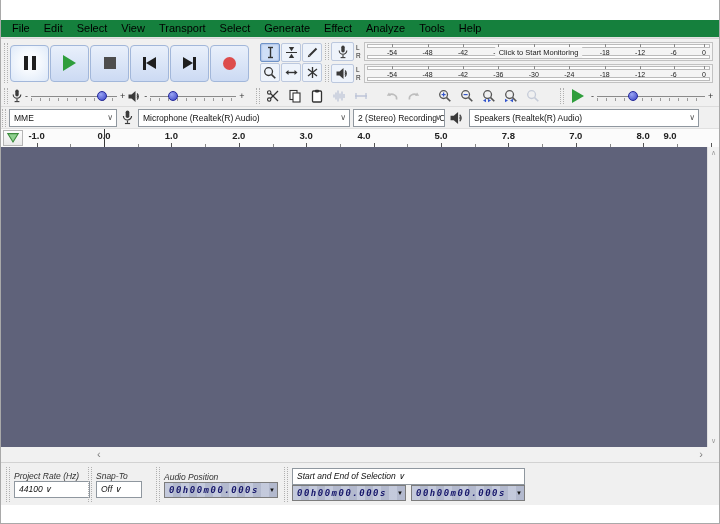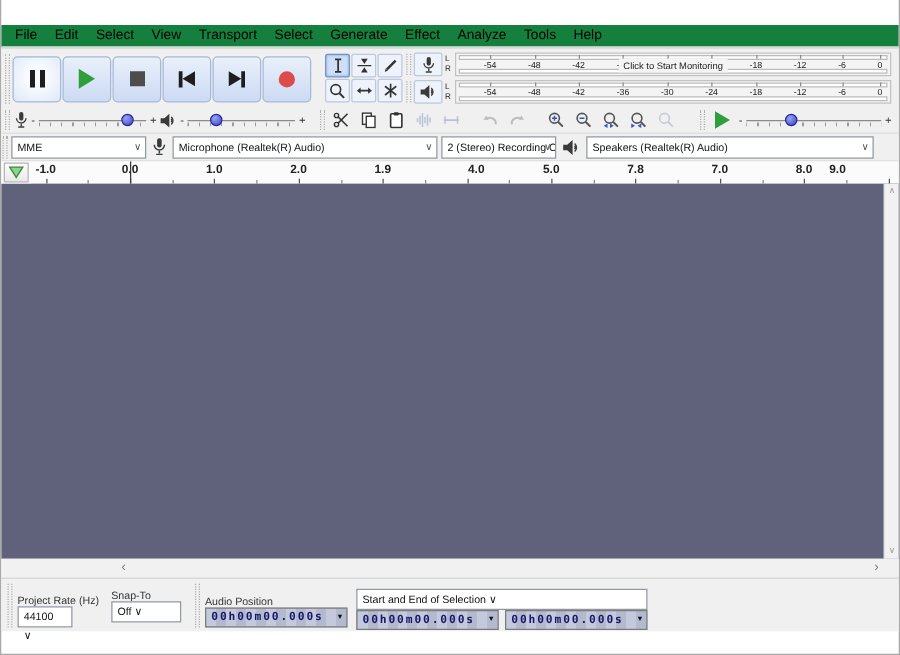--- a/index.html
+++ b/index.html
@@ -81,21 +81,21 @@
   
   .trackarea { position:absolute; top:147px; left:0; width:100%; height:300px; background:#5f627a; }
   .vscroll { position:absolute; top:147px; right:0; width:12px; height:300px; background:#f1f1f1; border-left:1px solid #e0e0e0; display:flex; flex-direction:column; justify-content:space-between; align-items:center; }
   .vs-arrow { font-size:7px; color:#9a9a9a; line-height:12px; }
   .hscroll { position:absolute; top:447px; left:0; width:100%; height:15px; background:#f1f1f1; }
   .hs-arrow { position:absolute; top:0; font-size:11px; color:#7d7d7d; line-height:14px; }
 
   
   .selbar { position:absolute; top:462px; left:0; width:100%; height:43px; background:#f0f0f0; border-top:1px solid #d2d2d2; }
   .selgroup { position:absolute; top:2px; height:39px; display:flex; }
-  .selcol { display:flex; flex-direction:column; justify-content:flex-end; padding:2px 0 2px 2px; }
+  .selcol { display:flex; flex-direction:column; justify-content:center; padding:2px 0 2px 2px;font-style:italic; }
   .sellabel { font-size:8.5px; color:#333; white-space:nowrap; }
   .sel-dd { position:relative; height:17px; border:1px solid #8f979f; background:#fff; font-size:8.5px; color:#111; line-height:15px; padding:0 14px 0 4px; }
   .timefield { position:relative; height:16px; border:1px solid #7c7c7c; background:#bac1d6 repeating-linear-gradient(90deg, rgba(255,255,255,.14) 0 8px, rgba(0,0,0,.04) 8px 16px); display:flex; align-items:center; }
   .tftext { flex:1; font-family:"DejaVu Sans Mono", monospace; font-size:9px; font-weight:bold; color:#17176b; letter-spacing:1.5px; padding-left:4px; white-space:nowrap; overflow:hidden; }
   .tfarrow { width:10px; font-size:6px; color:#111; text-align:center; }
   .tfrow { display:flex; gap:5px; }
 
   
   .statusbar { position:absolute; top:505px; left:0; width:100%; height:19px; background:#f0f0f0; border-top:1px solid #cfcfcf; }
   .status-text { position:absolute; left:8px; top:3px; font-size:9px; color:#222; }
@@ -499,24 +499,24 @@
         <div class="rtick minor" style="left: 45.3px;"></div>
         <div class="rlabel" style="left: 79px;">0.0</div>
         <div class="rtick" style="left: 79px;"></div>
         <div class="rtick minor" style="left: 112.7px;"></div>
         <div class="rlabel" style="left: 146.4px;">1.0</div>
         <div class="rtick" style="left: 146.4px;"></div>
         <div class="rtick minor" style="left: 180.1px;"></div>
         <div class="rlabel" style="left: 213.8px;">2.0</div>
         <div class="rtick" style="left: 213.8px;"></div>
         <div class="rtick minor" style="left: 247.5px;"></div>
-        <div class="rlabel" style="left: 281.2px;">1.9</div>
+        <div class="rlabel" style="left: 281.2px;">3.0</div>
         <div class="rtick" style="left: 281.2px;"></div>
         <div class="rtick minor" style="left: 314.9px;"></div>
-        <div class="rlabel" style="left: 356px;">4.0</div>
+        <div class="rlabel" style="left: 339px;">4.0</div>
         <div class="rtick" style="left: 348.6px;"></div>
         <div class="rtick minor" style="left: 382.3px;"></div>
         <div class="rlabel" style="left: 416px;">5.0</div>
         <div class="rtick" style="left: 416px;"></div>
         <div class="rtick minor" style="left: 449.7px;"></div>
         <div class="rlabel" style="left: 483.4px;">7.8</div>
         <div class="rtick" style="left: 483.4px;"></div>
         <div class="rtick minor" style="left: 517.1px;"></div>
         <div class="rlabel" style="left: 550.8px;">7.0</div>
         <div class="rtick" style="left: 550.8px;"></div>
@@ -540,50 +540,50 @@
   <div class="hscroll">
     <span class="hs-arrow" style="left:96px;">‹</span>
     <span class="hs-arrow" style="right:16px;">›</span>
   </div>
 
   <div class="selbar">
     <div class="selgroup" style="left:4px;">
       <span class="grip"></span>
       <div class="selcol">
         <span class="sellabel">Project Rate (Hz)</span>
-        <div class="sel-dd" style="width:44px;">
+        <div class="sel-dd" style="width:76px;">
           <span>44100</span>
           <span class="chev">∨</span>
         </div>
       </div>
     </div>
 
-    <div class="selgroup" style="left:86px;flex-direction:column;">
+    <div class="selgroup" style="left:86px;">
       <span class="grip"></span>
       <div class="selcol">
         <span class="sellabel">Snap-To</span>
-        <div class="sel-dd" style="width:56px;">
+        <div class="sel-dd" style="width:46px;">
           <span>Off</span>
           <span class="chev">∨</span>
         </div>
       </div>
     </div>
 
     <div class="selgroup" style="left:154px;">
       <span class="grip"></span>
       <div class="selcol">
         <span class="sellabel">Audio Position</span>
         <div class="timefield" style="width:114px;">
           <span class="tftext">00h00m00.000s</span>
           <span class="tfarrow">▼</span>
         </div>
       </div>
     </div>
 
-    <div class="selgroup" style="left:282px;flex-direction:column;">
+    <div class="selgroup" style="left:282px;">
       <span class="grip"></span>
       <div class="selcol">
         <div class="sel-dd" style="width:233px;">
           <span>Start and End of Selection</span>
           <span class="chev">∨</span>
         </div>
         <div class="tfrow">
           <div class="timefield" style="width:114px;">
             <span class="tftext">00h00m00.000s</span>
             <span class="tfarrow">▼</span>

